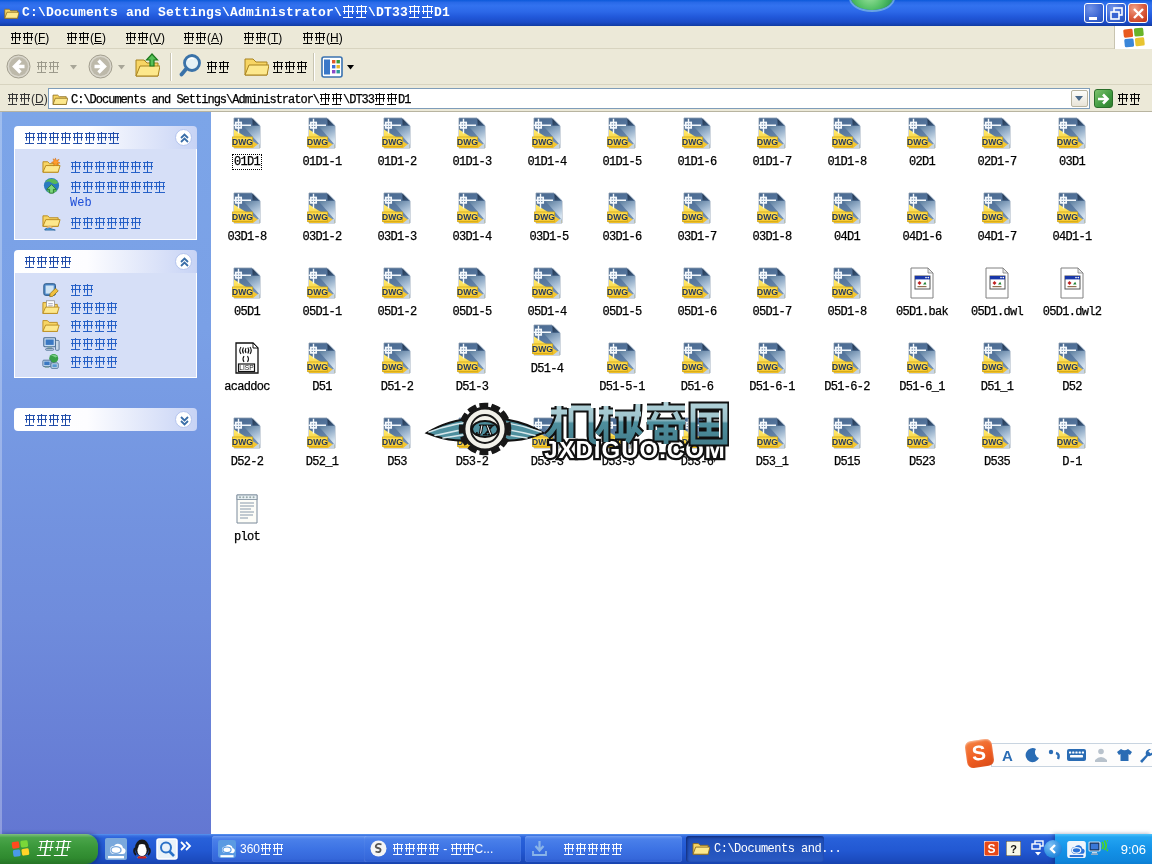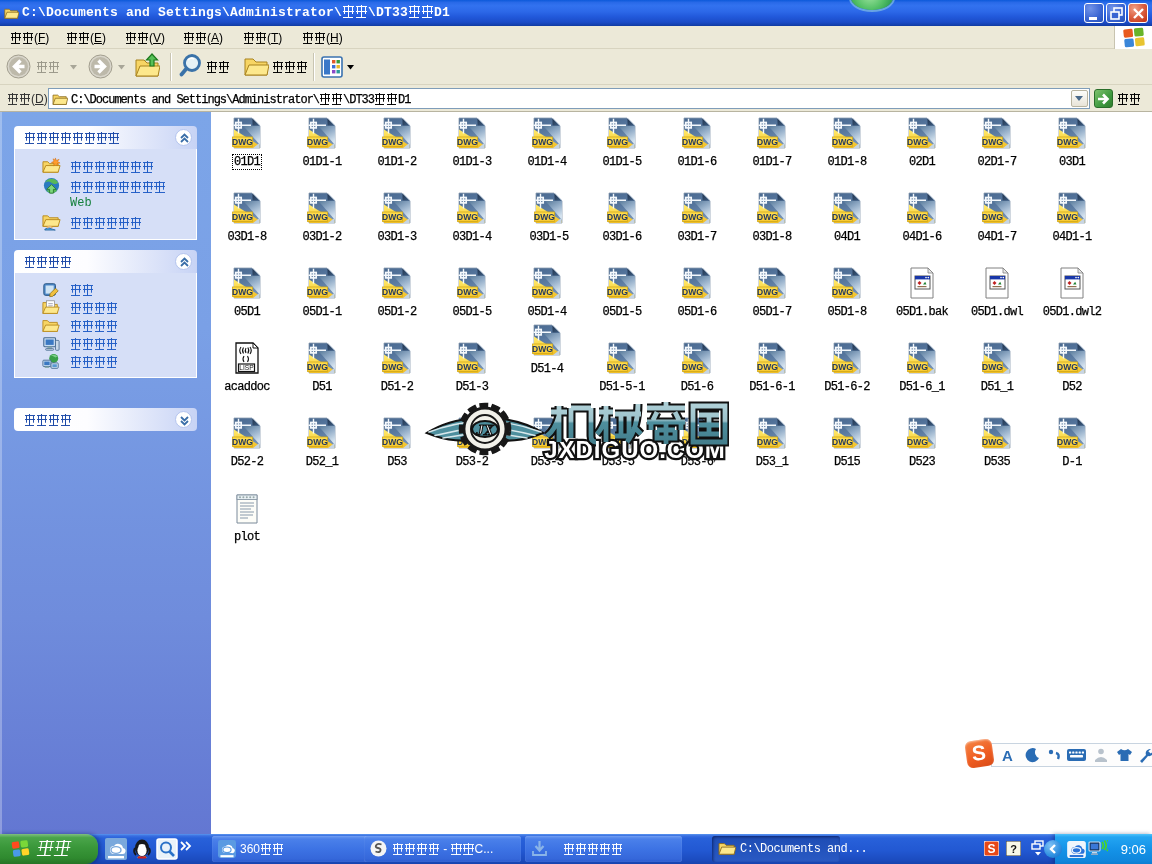--- a/index.html
+++ b/index.html
@@ -343,21 +343,21 @@
               <path d="M3 6 L6.5 2.5 L10 6 M3 10 L6.5 6.5 L10 10" stroke="#3a6ea8" stroke-width="1.8" fill="none"></path>
             </svg>
           </div></div>
 <div class="pbody">
 <div class="pitem"><svg class="ic" width="19" height="19">
               <use href="#fnew"></use>
             </svg><i class="k"></i><i class="k"></i><i class="k"></i><i class="k"></i><i class="k"></i><i class="k"></i><i class="k"></i></div>
 <div class="pitem" style="padding-bottom:0"><svg class="ic" width="19" height="19">
               <use href="#fpub"></use>
             </svg><i class="k"></i><i class="k"></i><i class="k"></i><i class="k"></i><i class="k"></i><i class="k"></i><i class="k"></i><i class="k"></i></div>
-<div class="pitem" style="padding-top:0;padding-left:55px;min-height:14px;color:#15803d"><span class="mono" style="font-size:12px">Web</span></div>
+<div class="pitem" style="padding-top:0;padding-left:55px;min-height:14px;color:#1d4ed8"><span class="mono" style="font-size:12px">Web</span></div>
 <div class="pitem"><svg class="ic" width="19" height="19">
               <use href="#fshare"></use>
             </svg><i class="k"></i><i class="k"></i><i class="k"></i><i class="k"></i><i class="k"></i><i class="k"></i></div>
 </div>
       </div>
 <div class="panel" style="top:138px">
 <div class="phead"><i class="k"></i><i class="k"></i><i class="k"></i><i class="k"></i><div class="chev">
             <svg width="13" height="13" viewBox="0 0 13 13">
               <path d="M3 6 L6.5 2.5 L10 6 M3 10 L6.5 6.5 L10 10" stroke="#3a6ea8" stroke-width="1.8" fill="none"></path>
             </svg>
@@ -690,21 +690,21 @@
       </svg>
 <span class="tt"><i class="k"></i><i class="k"></i><i class="k"></i><i class="k"></i> - <i class="k"></i><i class="k"></i>C...</span>
     </div>
 <div class="tbtn" style="left:525px;width:157px">
 <svg class="ti" width="17" height="17" viewBox="0 0 17 17">
         <path d="M8.5 1 L8.5 9 M4.5 6 L8.5 10.5 L12.5 6" stroke="#8ab4e8" stroke-width="2.2" fill="none"></path>
         <path d="M2 11 v4 h13 v-4" stroke="#8ab4e8" stroke-width="1.8" fill="none"></path>
       </svg>
 <span class="tt" style="left:38px"><i class="k"></i><i class="k"></i><i class="k"></i><i class="k"></i><i class="k"></i></span>
     </div>
-<div class="tbtn act" style="left:712px;width:128px">
+<div class="tbtn act" style="left:686px;width:138px">
 <svg class="ti" width="18" height="16" viewBox="0 0 20 18">
         <path d="M1 4 L1 16 L18 16 L18 6 L9 6 L7 4 Z" fill="#f7d564" stroke="#8a6a1e"></path>
         <path d="M1 16 L4 8 L20 8 L18 16 Z" fill="#fde88c" stroke="#8a6a1e"></path>
       </svg>
 <span class="tt mono" style="letter-spacing:-.5px">C:\Documents and...</span>
     </div>
 <svg width="15" height="15" style="position:absolute;left:984px;top:7px" viewBox="0 0 15 15">
       <rect x="0" y="0" width="15" height="15" rx="2" fill="#e84818" stroke="#fff" stroke-width="1"></rect>
       <text x="7.5" y="12" font-family="Liberation Sans" font-weight="bold" font-size="12" fill="#fff" text-anchor="middle">S</text>
     </svg>

